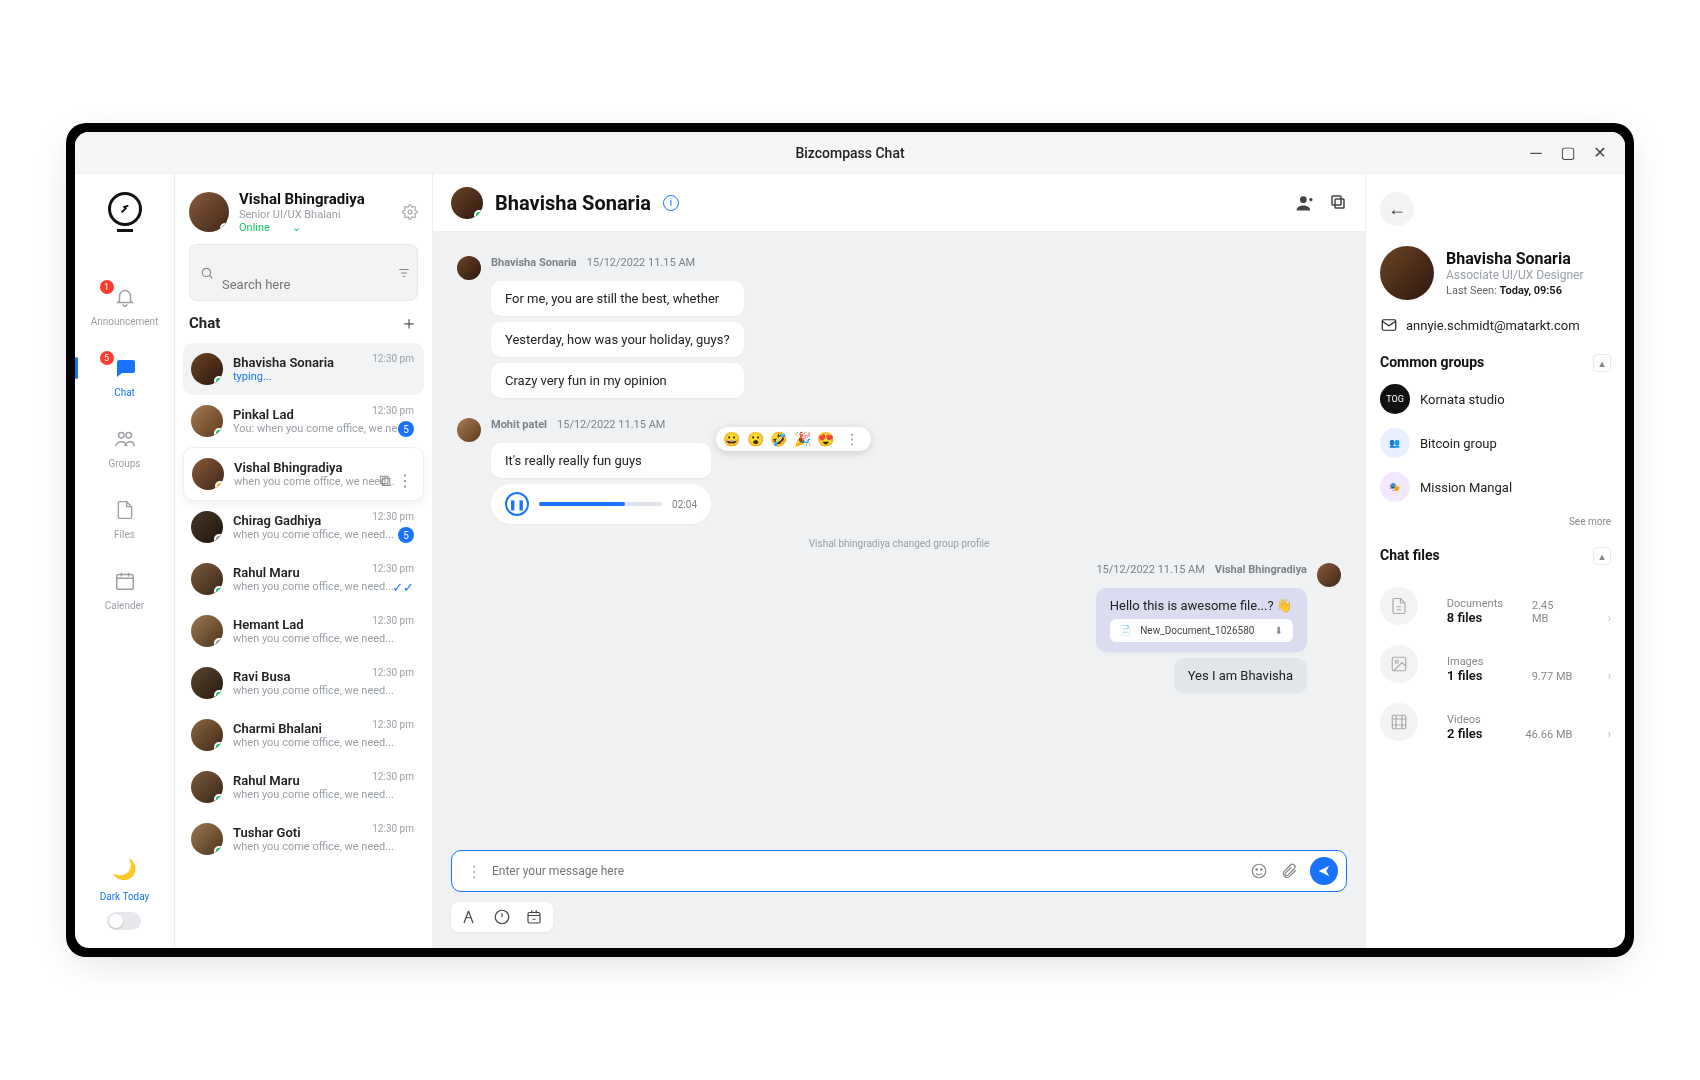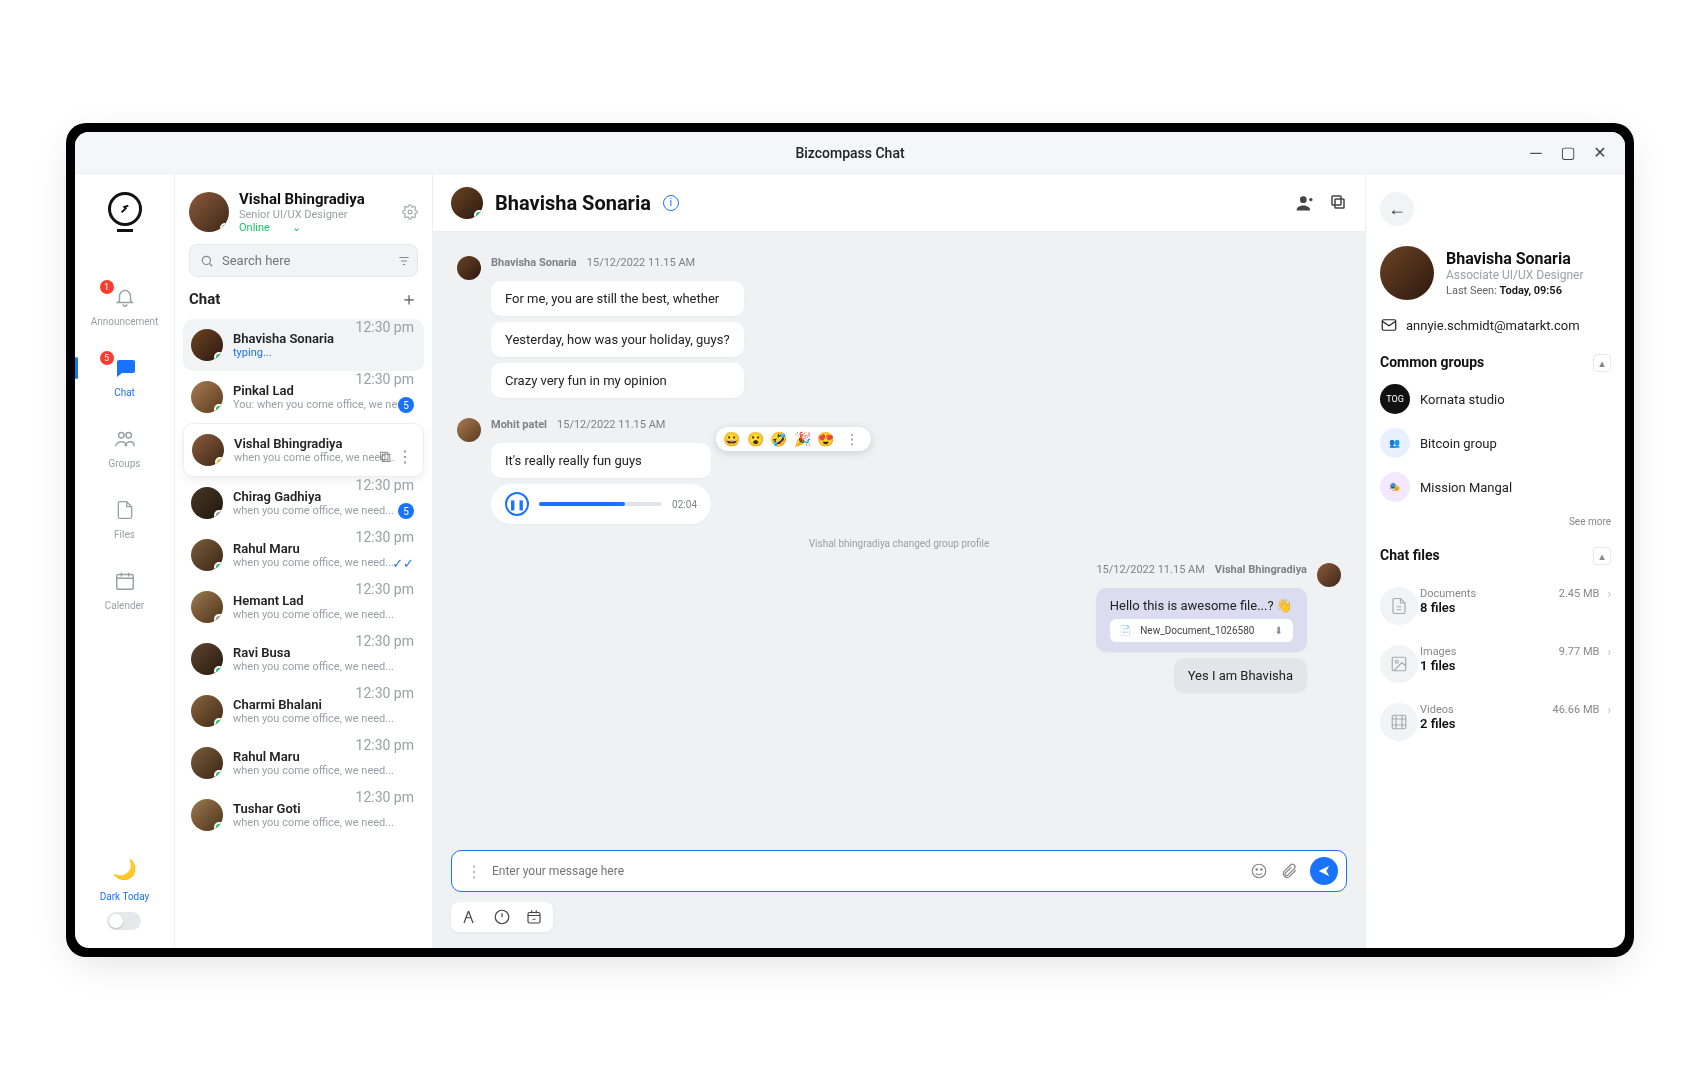--- a/index.html
+++ b/index.html
@@ -35,34 +35,34 @@
 .avatar.xs{width:24px;height:24px;}
 .avatar .dot{position:absolute;right:-1px;bottom:-1px;width:10px;height:10px;background:#17c964;border:2px solid #fff;border-radius:50%;}
 .avatar .dot.off{background:#9aa0a6;}
 .avatar .dot.away{background:#ffb020;}
 .ph-name{font-weight:700;font-size:15px;color:#111;}
 .ph-sub{font-size:11px;color:#9aa0a6;}
 .ph-status{font-size:11px;color:#17c964;display:flex;align-items:flex-start;gap:22px;}
 .gear{margin-left:auto;color:#9aa0a6;cursor:pointer;}
 .search-row{padding:0 14px 10px;}
 .search-box{display:flex;align-items:center;background:#f1f3f4;border-radius:8px;padding:8px 10px;gap:8px;border:1px solid #e6e8eb;}
-.search-box input{border:0;background:transparent;flex:1;outline:none;font-size:13px;color:#333;}
+.search-box input{border:0;background:transparent;flex:1;outline:none;font-size:13px;color:#333;margin-top:24px;}
 .search-box .sbtn{color:#888;}
 .section-head{padding:0 14px 8px;display:flex;align-items:center;justify-content:space-between;}
 .section-head .lbl{font-weight:700;font-size:15px;color:#222;}
 .section-head .plus{font-size:18px;color:#555;cursor:pointer;}
 .chat-items{flex:1;overflow-y:auto;padding:0 8px;}
 .chat-item{display:flex;align-items:center;gap:10px;padding:10px 8px;border-radius:10px;cursor:pointer;position:relative;}
 .chat-item.selected{background:#f1f3f4;}
 .chat-item.hover{background:#fff;border:1px solid #eceef0;box-shadow:0 4px 10px rgba(0,0,0,.06);}
 .ci-main{flex:1;min-width:0;}
 .ci-name{font-weight:600;font-size:13px;color:#222;}
 .ci-sub{font-size:11px;color:#9aa0a6;white-space:nowrap;overflow:hidden;text-overflow:ellipsis;}
 .ci-sub.typing{color:#1a73ff;}
-.ci-time{font-size:14px;color:#9aa0a6;position:absolute;top:0;right:10px;}
+.ci-time{font-size:10px;color:#9aa0a6;position:absolute;top:10px;right:10px;}
 .ci-right{position:absolute;bottom:10px;right:10px;display:flex;align-items:center;gap:6px;}
 .ci-badge{background:#1a73ff;color:#fff;font-size:10px;border-radius:50%;width:16px;height:16px;display:flex;align-items:center;justify-content:center;}
 .ci-actions{display:flex;gap:6px;color:#888;}
 .dblcheck{color:#1a73ff;font-size:13px;}
 
 .mainchat{flex:1;display:flex;flex-direction:column;min-width:0;background:#fdfdfd;}
 .mc-head{height:58px;border-bottom:1px solid #eceef0;display:flex;align-items:center;padding:0 18px;gap:12px;background:#fff;}
 .mc-title{font-weight:700;font-size:20px;color:#111;}
 .info-ic{color:#1a73ff;width:16px;height:16px;border:1.5px solid #1a73ff;border-radius:50%;display:inline-flex;align-items:center;justify-content:center;font-size:11px;cursor:pointer;}
 .mc-actions{margin-left:auto;display:flex;gap:14px;color:#444;}
@@ -101,21 +101,21 @@
 .rrole{font-size:12px;color:#9aa0a6;}
 .rlast{font-size:11px;color:#666;margin-top:2px;}
 .rlast b{color:#111;font-weight:600;}
 .remail{display:flex;align-items:center;gap:8px;margin-top:16px;font-size:13px;color:#222;}
 .rsection{margin-top:20px;}
 .rsection-head{display:flex;justify-content:space-between;align-items:flex-start;font-weight:700;font-size:14px;color:#111;margin-bottom:12px;}
 .rsection-head .car{width:18px;height:18px;border:1px solid #e6e8eb;border-radius:4px;display:flex;align-items:center;justify-content:center;color:#888;font-size:10px;cursor:pointer;}
 .group-row{display:flex;align-items:center;gap:10px;margin-bottom:14px;font-size:13px;color:#222;cursor:pointer;}
 .gavatar{width:30px;height:30px;border-radius:50%;background:#444;display:flex;align-items:center;justify-content:center;color:#fff;font-size:9px;flex-shrink:0;}
 .seemore{text-align:right;font-size:10px;color:#888;cursor:pointer;}
-.file-row{display:flex;align-items:flex-start;gap:2px;padding:10px 0;cursor:pointer;}
+.file-row{display:flex;align-items:flex-end;gap:29px;padding:10px 0;cursor:pointer;}
 .fcircle{width:38px;height:38px;border-radius:50%;background:#f1f3f4;display:flex;align-items:center;justify-content:center;color:#aaa;}
 .ftitle{font-size:11px;color:#888;}
 .fcount{font-size:13px;font-weight:600;color:#111;}
 .fsize{font-size:11px;color:#888;margin-left:auto;margin-right:6px;}
 .chev{color:#bbb;font-size:12px;}
 svg{display:block;}
 
 
 .av1{background:linear-gradient(135deg,#8b5a3c,#3d2817);}
 .av2{background:linear-gradient(135deg,#6b4423,#2d1810);}
@@ -203,21 +203,21 @@
       </div>
     </div>
 
     <div class="listcol">
       <div class="profile-header">
         <div class="avatar av1">
               <span class="dot"></span>
             </div>
         <div style="flex:1">
           <div class="ph-name">Vishal Bhingradiya</div>
-          <div class="ph-sub">Senior UI/UX Designer</div>
+          <div class="ph-sub">Senior UI/UX Bhalani</div>
           <div class="ph-status">
                 <span>Online</span> 
                 <span>⌄</span>
               </div>
         </div>
         <div class="gear">
               <svg width="16" height="16" viewBox="0 0 24 24" fill="none" stroke="currentColor" stroke-width="1.6">
                 <circle cx="12" cy="12" r="3"></circle>
                 <path d="M19.4 15a1.7 1.7 0 00.34 1.87l.06.06a2 2 0 11-2.83 2.83l-.06-.06a1.7 1.7 0 00-1.87-.34 1.7 1.7 0 00-1 1.56V21a2 2 0 11-4 0v-.09a1.7 1.7 0 00-1-1.56 1.7 1.7 0 00-1.87.34l-.06.06a2 2 0 11-2.83-2.83l.06-.06a1.7 1.7 0 00.34-1.87 1.7 1.7 0 00-1.56-1H3a2 2 0 110-4h.09a1.7 1.7 0 001.56-1 1.7 1.7 0 00-.34-1.87l-.06-.06a2 2 0 112.83-2.83l.06.06a1.7 1.7 0 001.87.34H9a1.7 1.7 0 001-1.56V3a2 2 0 114 0v.09a1.7 1.7 0 001 1.56 1.7 1.7 0 001.87-.34l.06-.06a2 2 0 112.83 2.83l-.06.06a1.7 1.7 0 00-.34 1.87V9a1.7 1.7 0 001.56 1H21a2 2 0 110 4h-.09a1.7 1.7 0 00-1.56 1z"></path>
               </svg>

